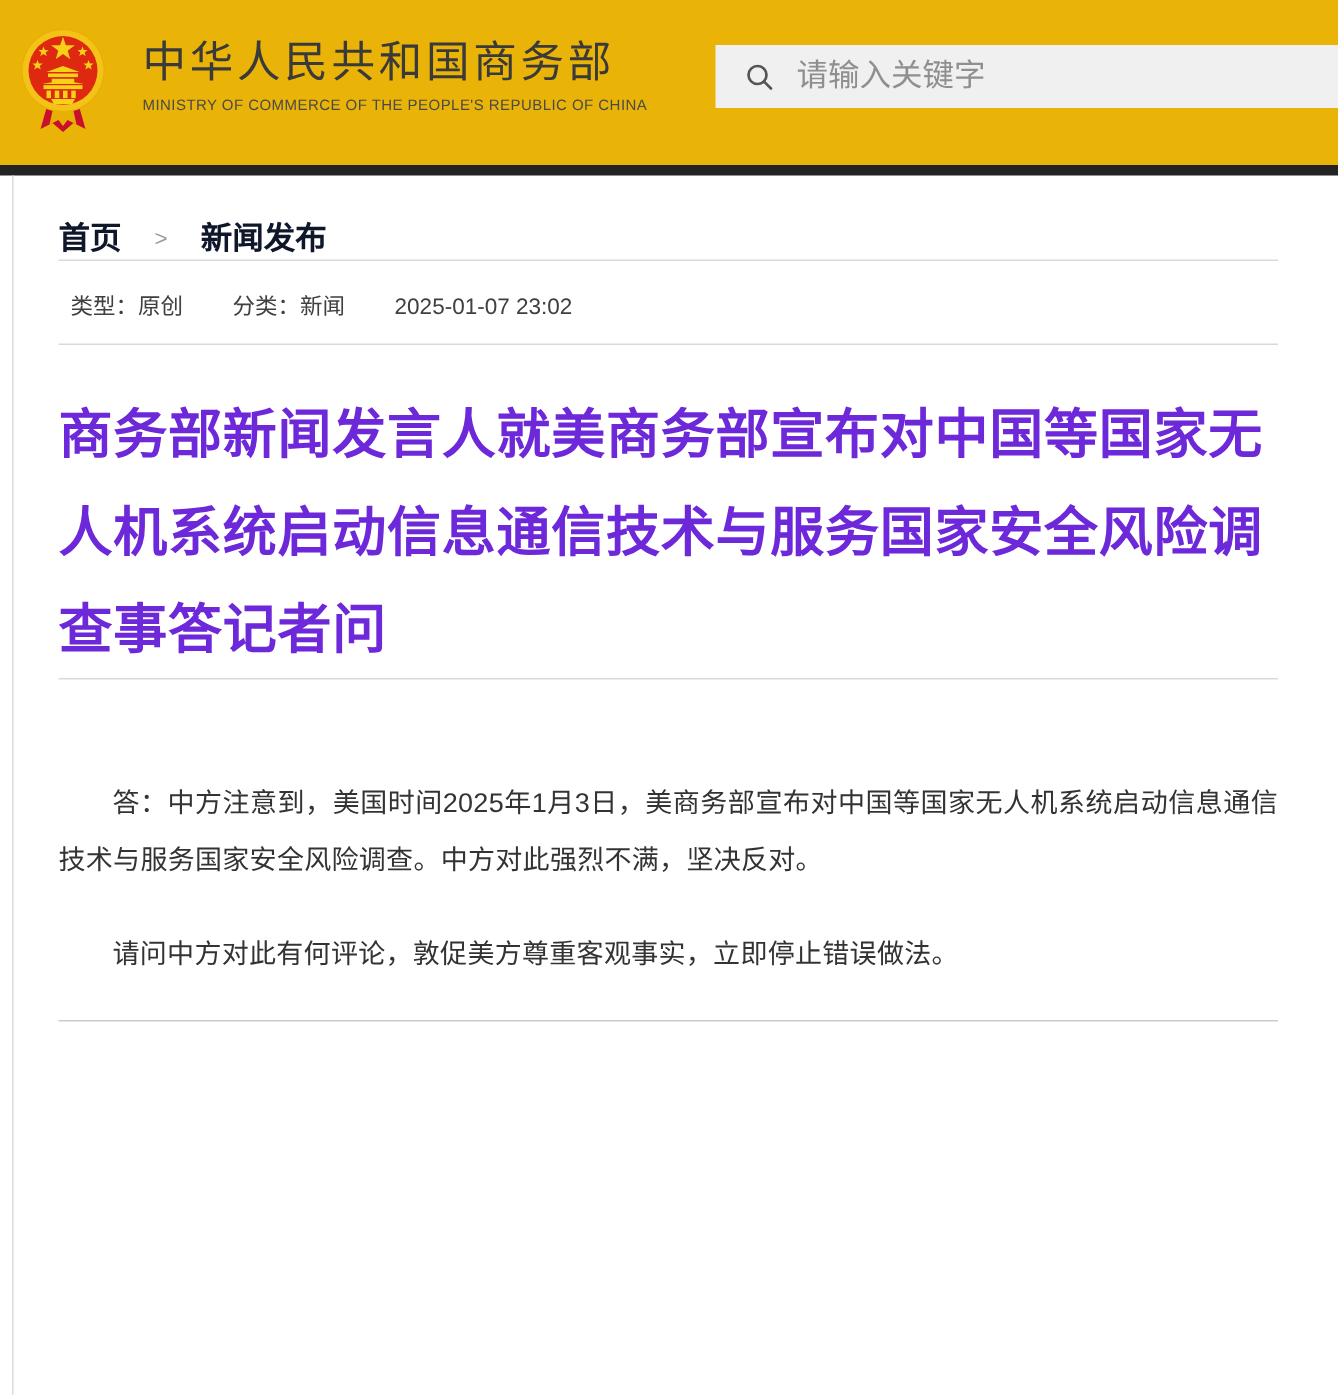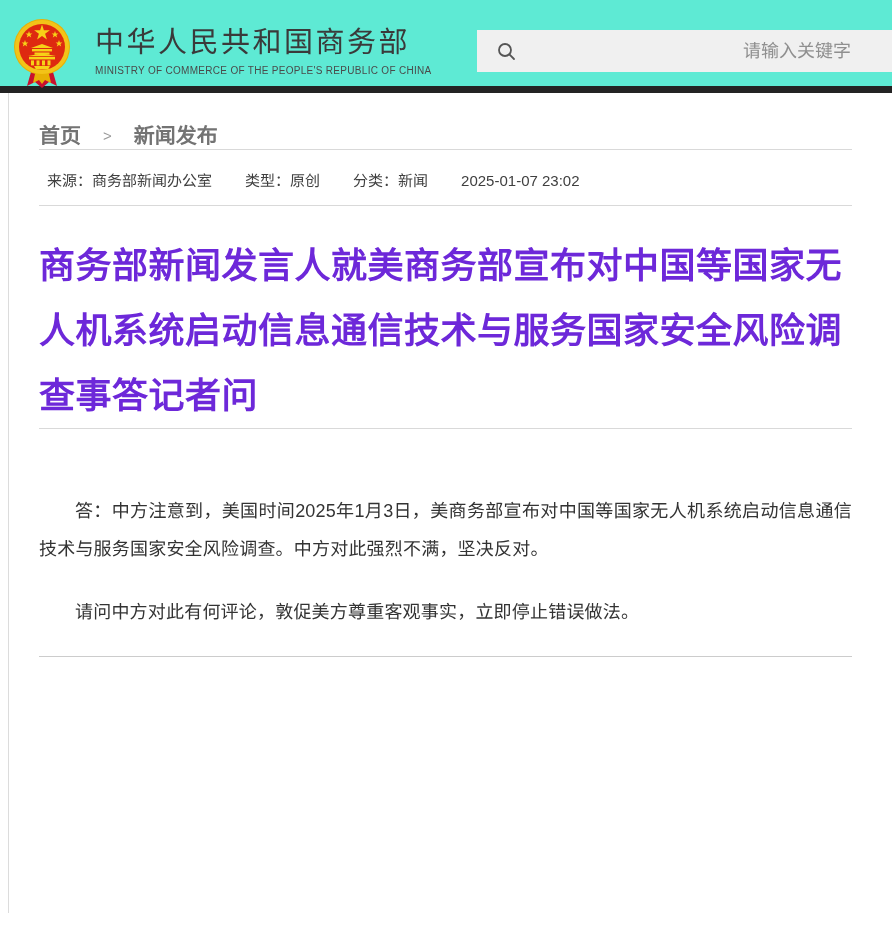--- a/index.html
+++ b/index.html
@@ -5,48 +5,47 @@
   html,body{margin:0;padding:0;background:#fff;}
   body{
     width:892px;height:930px;position:relative;overflow:hidden;
     font-family:"Liberation Sans","DejaVu Sans",sans-serif;
     -webkit-font-smoothing:antialiased;
   }
   
   .corner-flag{position:absolute;left:0;top:0;width:15px;height:8px;background:#e60012;}
 
   
-  .site-header{position:relative;height:86px;background:#5eead4;}
+  .site-header{position:relative;height:110px;background:#eab308;}
   .emblem{position:absolute;left:13px;top:14px;width:58px;height:75px;}
   .site-title-block{position:absolute;left:95px;top:25px;}
   .site-title{font-size:29px;font-weight:400;color:#3a3a3a;letter-spacing:2.5px;white-space:nowrap;line-height:34px;}
   .site-subtitle{margin-top:6px;font-size:10px;color:#4a4a4a;letter-spacing:0.3px;white-space:nowrap;}
   .search-box{
     position:absolute;left:477px;right:0;top:30px;height:42px;background:#f0f0f0;
     display:flex;align-items:center;padding-left:20px;box-sizing:border-box;
   }
   .search-icon{flex:0 0 auto;display:block;}
   .search-input{
     border:none;background:transparent;outline:none;
-    font-size:18px;color:#333;margin-left:13px;width:320px;
+    font-size:21px;color:#333;margin-left:13px;width:320px;
     font-family:inherit;
-    text-align:right;
   }
   .search-input::placeholder{color:#8f8f8f;}
 
   
   .top-bar{height:7px;background:#232323;}
 
   
   .main{
     margin-left:8px;border-left:1px solid #dcdcdc;
     padding:0 40px 0 30px;min-height:820px;box-sizing:border-box;
   }
   .breadcrumb{display:flex;align-items:center;padding-top:30px;line-height:26px;}
-  .crumb{font-size:21px;font-weight:700;color:#737373;text-decoration:none;cursor:pointer;}
+  .crumb{font-size:21px;font-weight:700;color:#0f172a;text-decoration:none;cursor:pointer;}
   .crumb-sep{margin:0 22px;color:#9a9a9a;font-size:15px;font-weight:400;}
   hr.rule{border:none;border-top:1px solid #d9d9d9;margin:0;}
   .rule-breadcrumb{margin-top:9px;}
   .meta{display:flex;align-items:center;padding:20px 0 14px 8px;font-size:15px;color:#404040;line-height:21px;}
   .meta-item{margin-right:33px;white-space:nowrap;}
   .article-title{
     margin:27px 0 0;font-size:36px;line-height:65px;font-weight:700;color:#6d28d9;
     letter-spacing:0.5px;
   }
   .rule-title{margin-top:2px;border-top-color:#ddd;}
@@ -113,21 +112,20 @@
 
   <nav class="breadcrumb">
     <a class="crumb">首页</a>
     <span class="crumb-sep">&gt;</span>
     <a class="crumb">新闻发布</a>
   </nav>
 
   <hr class="rule rule-breadcrumb">
 
   <div class="meta">
-    <span class="meta-item"><span>来源：</span><span>商务部新闻办公室</span></span>
     <span class="meta-item"><span>类型：</span><span>原创</span></span>
     <span class="meta-item"><span>分类：</span><span>新闻</span></span>
     <span class="meta-item">2025-01-07 23:02</span>
   </div>
 
   <hr class="rule">
 
   <h1 class="article-title">商务部新闻发言人就美商务部宣布对中国等国家无人机系统启动信息通信技术与服务国家安全风险调查事答记者问</h1>
 
   <hr class="rule rule-title">

